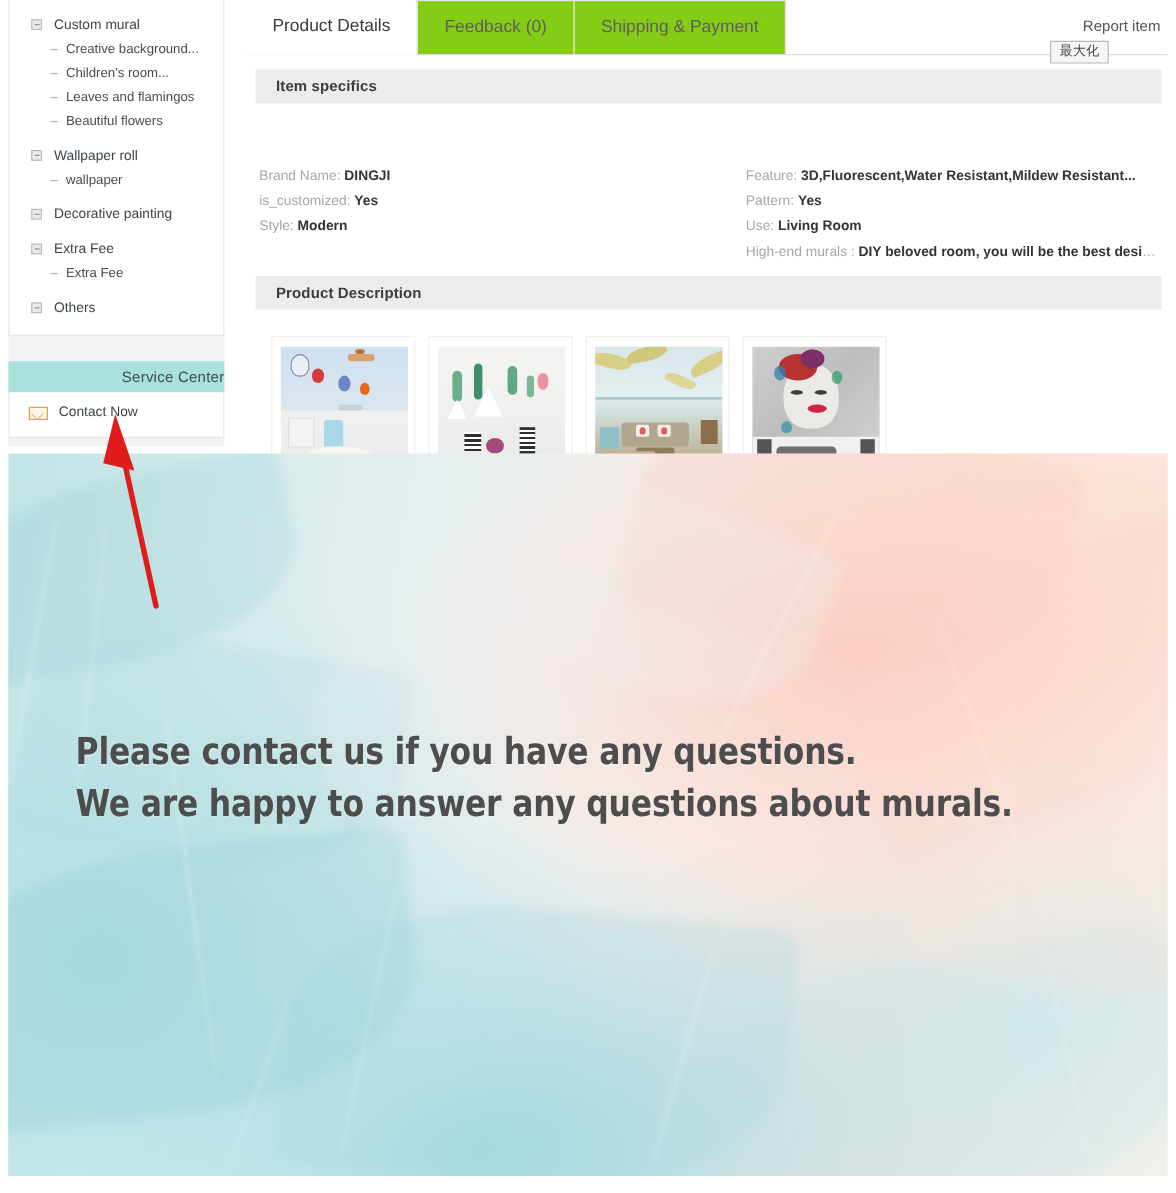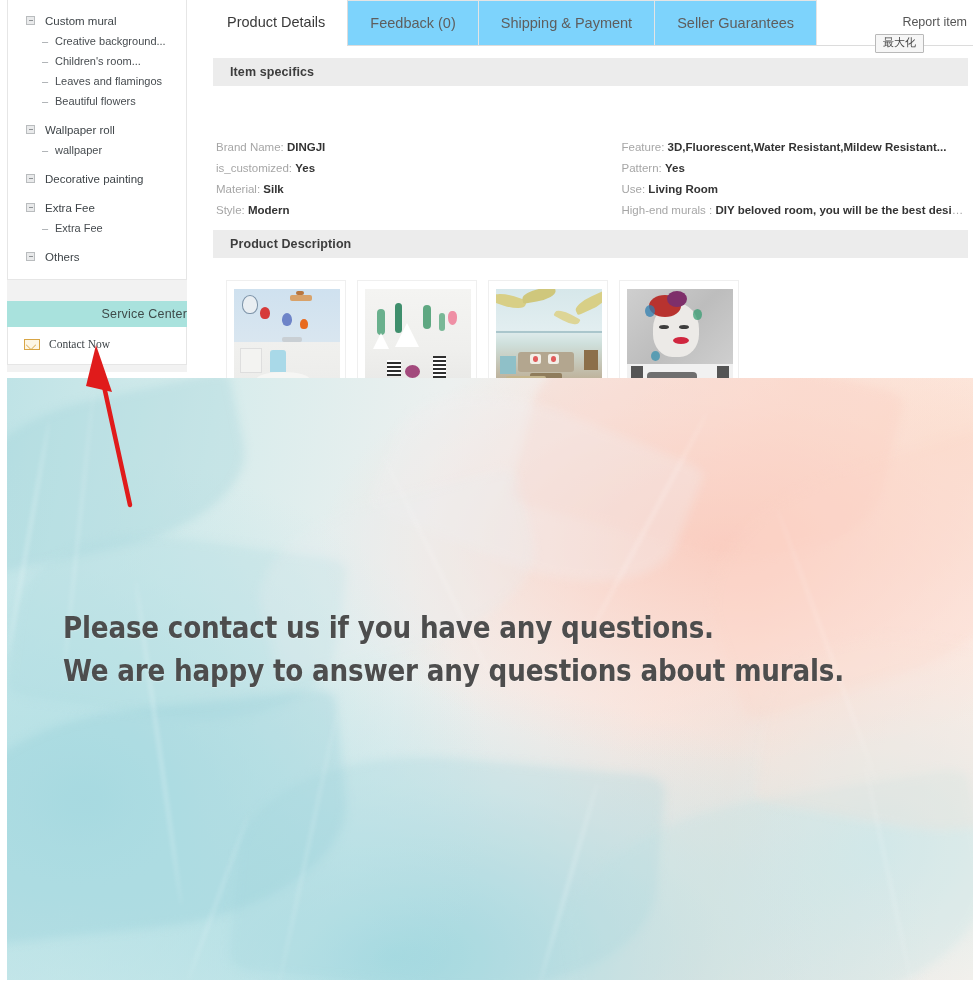--- a/index.html
+++ b/index.html
@@ -61,21 +61,21 @@
     width: 6px; margin-right: 7px; color: #9aa0a4; flex: none;
     font-size: 11px; line-height: 1;
   }
   .cat-gap { height: 8px; }
 
   .svc { position: absolute; left: 7px; top: 301px; width: 180px; text-align: right; }
   .svc-body { padding: 6px 0 9px 0; }
   .svc-row {
     display: flex; align-items: center;
     padding-left: 16px; height: 22px;
-    font-size: 11.5px; color: #3e4448; font-family: Liberation Serif, serif;
+    font-size: 11.5px; color: #3e4448;
   }
   .mail-icon {
     width: 16px; height: 11px; flex: none;
     border: 1px solid #d8a545;
     background: #fdf6e6;
     position: relative; margin-right: 9px;
     overflow: hidden;
   }
   .mail-icon::after {
     content: ""; position: absolute; left: 1px; top: 0px;
@@ -86,21 +86,21 @@
 
   
   .tabs-wrap {
     position: absolute; left: 205px; top: 0; width: 768px; height: 46px;
     border-bottom: 1px solid #dcdcdc;
   }
   .tabs { display: flex; align-items: flex-end; height: 45px; }
   .tab {
     height: 45px; line-height: 45px; padding: 0 22px;
     font-size: 14.5px; color: #5e5e5e; white-space: nowrap;
-    background: #7dd3fc;
+    background: #84cc16;
     border: 1px solid #e4e4e4; border-bottom: none;
     margin-right: -1px;
   }
   .tab.active {
     background: #ffffff; color: #3a3a3a;
     border-color: #dcdcdc;
     border-top: none; border-left: none;
     position: relative; z-index: 3;
   }
   .tab.active::after {
@@ -320,43 +320,38 @@
           <span>Contact Now</span>
         </div>
       </div>
     </div>
 
     <div class="tabs-wrap">
       <div class="tabs">
         <div class="tab active">Product Details</div>
         <div class="tab">Feedback (0)</div>
         <div class="tab">Shipping &amp; Payment</div>
-        <div class="tab">Seller Guarantees</div>
         <div class="report">Report item</div>
       </div>
     </div>
     <div class="maximize-btn">最大化</div>
 
     <div class="main">
 
       <div class="section-head">Item specifics</div>
 
       <div class="specs">
         <div class="spec-col">
           <div class="spec-line">
             <span>Brand Name:</span>
             <b>DINGJI</b>
           </div>
           <div class="spec-line">
             <span>is_customized:</span>
             <b>Yes</b>
-          </div>
-          <div class="spec-line">
-            <span>Material:</span>
-            <b>Silk</b>
           </div>
           <div class="spec-line">
             <span>Style:</span>
             <b>Modern</b>
           </div>
         </div>
         <div class="spec-col right">
           <div class="spec-line">
             <span>Feature:</span>
             <b>3D,Fluorescent,Water Resistant,Mildew Resistant...</b>

